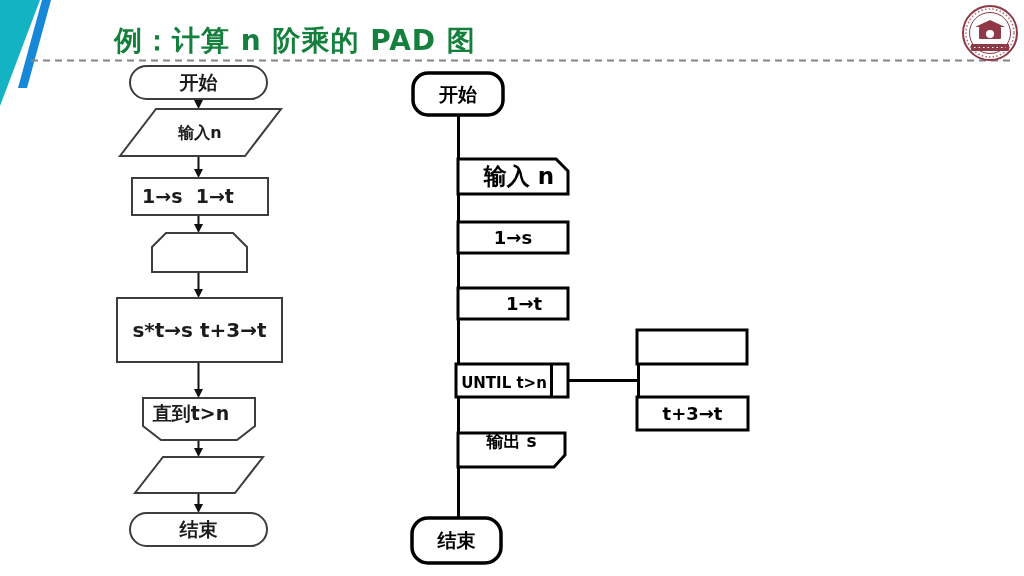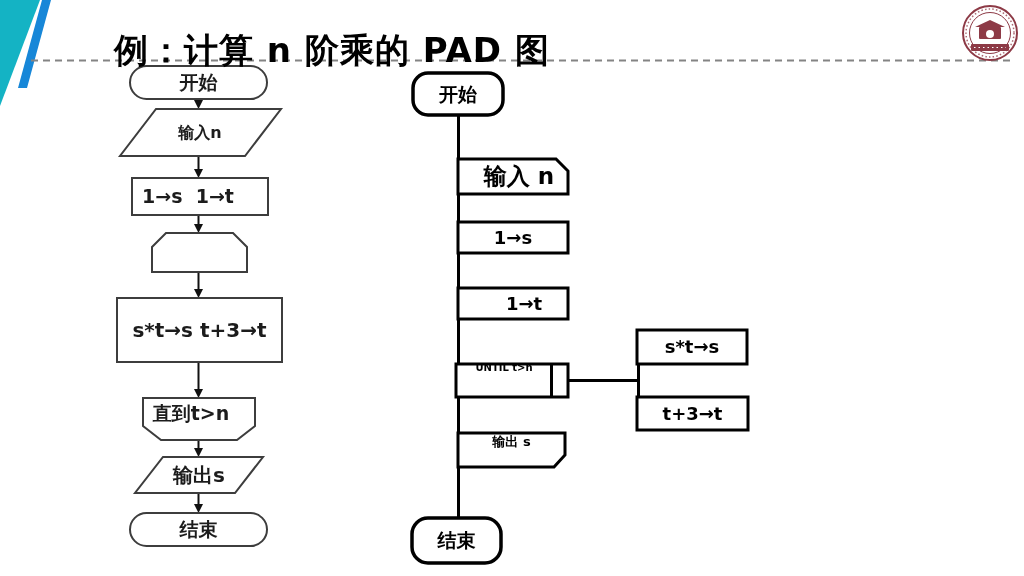--- a/index.html
+++ b/index.html
@@ -1,20 +1,20 @@
 <!DOCTYPE html>
 <html><head>
 <meta charset="utf-8">
 <style>
   html,body{margin:0;padding:0;background:#fff;}
   .slide{position:relative;width:1024px;height:576px;background:#ffffff;overflow:hidden;
          font-family:"DejaVu Sans","Liberation Sans",sans-serif;}
   .layer{position:absolute;left:0;top:0;}
-  .title{position:absolute;left:114px;top:28px;font-size:34px;font-weight:700;
-         color:#000000;letter-spacing:1px;white-space:pre;}
+  .title{position:absolute;left:114px;top:22px;font-size:28px;font-weight:700;
+         color:#15803d;letter-spacing:1px;white-space:pre;}
   .lbl{position:absolute;display:flex;align-items:center;justify-content:center;
        white-space:pre;line-height:1;}
   .lbl-f{font-weight:600;color:#1c1c1c;}
   .lbl-p{font-weight:700;color:#000;}
 </style>
 </head>
 <body>
 
 <div class="slide">
 
@@ -80,26 +80,24 @@
     </g>
   </svg>
 
   <div class="title">例：计算 n 阶乘的 PAD 图</div>
 
   <div class="lbl lbl-f" style="left:130px;top:66px;width:137px;height:33px;font-size:19px">开始</div>
   <div class="lbl lbl-f" style="left:130px;top:109px;width:140px;height:47px;font-size:16px">输入n</div>
   <div class="lbl lbl-f" style="left:132px;top:178px;width:112px;height:37px;font-size:19px">1→s  1→t</div>
   <div class="lbl lbl-f" style="left:117px;top:298px;width:165px;height:64px;font-size:20px">s*t→s t+3→t</div>
   <div class="lbl lbl-f" style="left:143px;top:398px;width:96px;height:30px;font-size:19px">直到t&gt;n</div>
-  <div class="lbl lbl-f" style="left:135px;top:457px;width:128px;height:36px;font-size:20px">输出s</div>
   <div class="lbl lbl-f" style="left:130px;top:513px;width:137px;height:33px;font-size:19px">结束</div>
 
   <div class="lbl lbl-p" style="left:413px;top:73px;width:90px;height:42px;font-size:19px">开始</div>
   <div class="lbl lbl-p" style="left:458px;top:159px;width:122px;height:35px;font-size:23px">输入 n</div>
   <div class="lbl lbl-p" style="left:458px;top:222px;width:110px;height:31px;font-size:18px">1→s</div>
   <div class="lbl lbl-p" style="left:458px;top:288px;width:132px;height:31px;font-size:18px">1→t</div>
-  <div class="lbl lbl-p" style="left:457px;top:348px;width:94px;height:39px;font-size:10px">UNTIL t&gt;n</div>
-  <div class="lbl lbl-p" style="left:637px;top:330px;width:110px;height:34px;font-size:18px">s*t→s</div>
+  <div class="lbl lbl-p" style="left:457px;top:364px;width:94px;height:39px;font-size:15px">UNTIL t&gt;n</div>
   <div class="lbl lbl-p" style="left:637px;top:397px;width:111px;height:33px;font-size:18px">t+3→t</div>
-  <div class="lbl lbl-p" style="left:458px;top:433px;width:107px;height:16px;font-size:13px">输出 s</div>
+  <div class="lbl lbl-p" style="left:458px;top:433px;width:107px;height:16px;font-size:17px">输出 s</div>
   <div class="lbl lbl-p" style="left:412px;top:518px;width:89px;height:45px;font-size:19px">结束</div>
 
 </div>
 
 </body></html>

